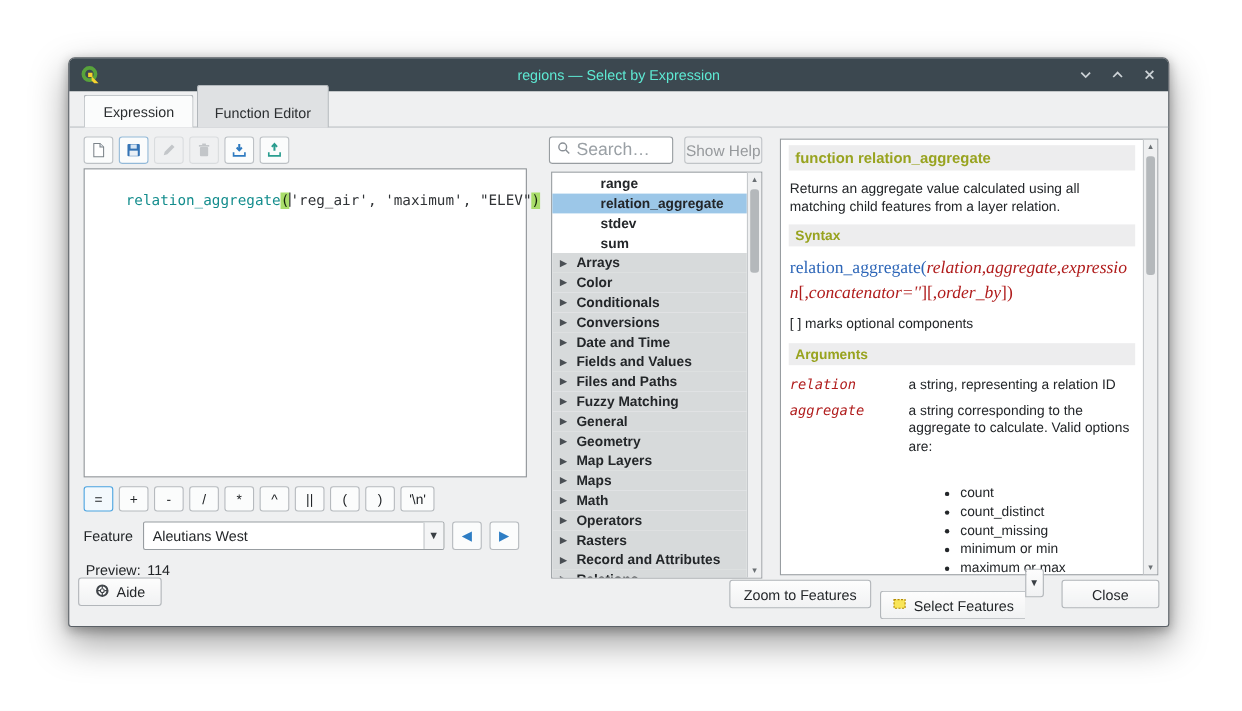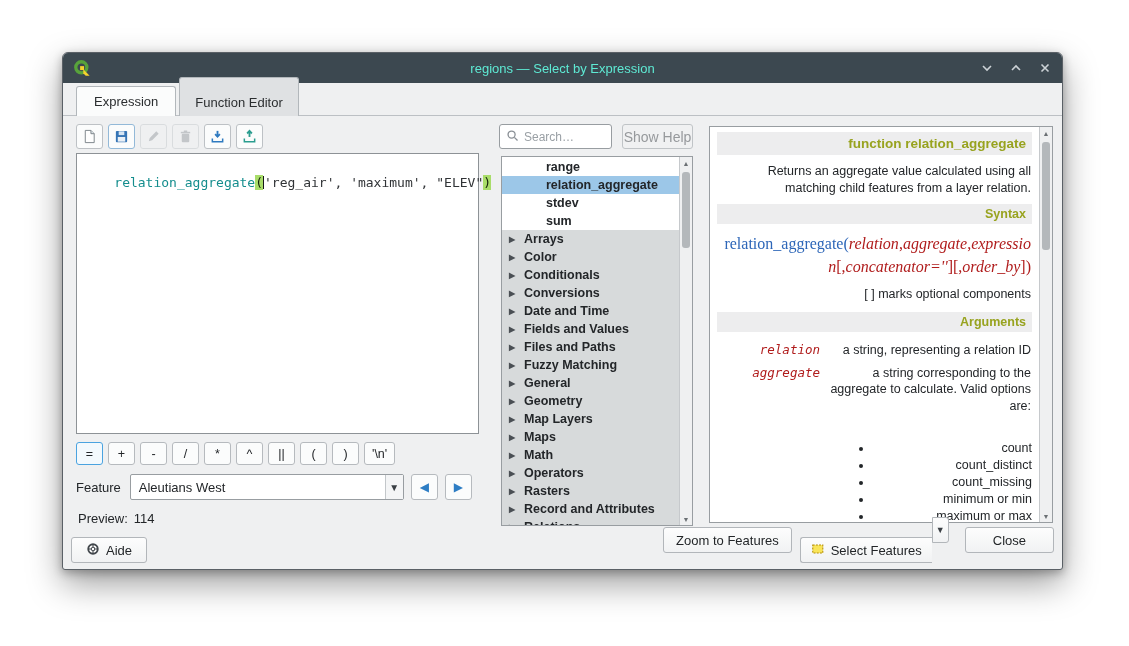--- a/index.html
+++ b/index.html
@@ -61,21 +61,21 @@
   .nav-btn{width:27px;height:26px;margin-left:7px;border:1px solid #b6babe;border-radius:3px;
     background:#fbfcfc;color:#2d7dc4;font-size:12px;display:flex;align-items:center;justify-content:center;padding:0;}
 
   .preview{position:absolute;left:15px;top:458px;font-size:13px;}
   .preview .val{margin-left:6px;text-align:right;}
 
   
   .search-box{position:absolute;left:436px;top:71px;width:113px;height:25px;
     border:1px solid #989da1;border-radius:3px;background:#fff;display:flex;
     align-items:center;padding:0 6px;gap:5px;}
-  .search-box input{border:none;outline:none;width:100%;font-size:12px;background:transparent;color:#232629;}
+  .search-box input{border:none;outline:none;width:100%;font-size:16px;background:transparent;color:#232629;}
   .search-box input::placeholder{color:#9aa0a5;}
   .show-help{position:absolute;left:559px;top:71px;width:71px;height:25px;
     border:1px solid #c0c4c7;border-radius:3px;background:#f0f1f2;color:#96999c;font-size:14px;}
 
   .fn-list{position:absolute;left:438px;top:103px;width:192px;height:370px;
     background:#fff;border:1px solid #989da1;}
   .fl-items{position:absolute;left:0;top:1px;right:13px;bottom:0;overflow:hidden;}
   .fl-item{height:18px;display:flex;align-items:center;font-size:12.5px;padding-left:44px;position:relative;font-weight:bold;}
   .fl-item.group{background:#d7dadb;padding-left:22px;}
   .fl-item .tri{position:absolute;left:7px;top:50%;transform:translateY(-50%);
@@ -87,42 +87,42 @@
   .vscroll .arr{position:absolute;left:0;right:0;height:12px;display:flex;
     align-items:center;justify-content:center;font-size:7px;color:#6b7074;}
   .vscroll .arr.up{top:0;}
   .vscroll .arr.down{bottom:0;}
   .vscroll .thumb{position:absolute;left:2px;right:2px;border-radius:3px;background:#b4b8bb;}
   .fn-list .thumb{top:15px;height:76px;}
   .help-panel .thumb{top:15px;height:108px;}
 
   
   .help-panel{position:absolute;left:646px;top:73px;width:344px;height:397px;
-    background:#fff;border:1px solid #989da1;text-align:right;}
+    background:#fff;border:1px solid #989da1;}
   .help-inner{position:absolute;left:0;top:0;right:13px;bottom:0;overflow:hidden;padding:5px 7px 0;}
   .help-title{background:#ededee;color:#98a31f;font-weight:bold;font-size:13.5px;padding:4px 6px;}
   .help-desc{font-size:12.5px;padding:8px 1px 7px;line-height:1.35;}
   .help-sec{background:#ededee;color:#98a31f;font-weight:bold;font-size:12.5px;padding:3px 6px;}
   .syntax-code{font-family:Liberation Serif, serif;font-size:16px;line-height:1.45;
     padding:8px 1px 2px;word-break:break-all;}
   .sy-fn{color:#2d66b8;}
   .sy-arg{color:#b01c1c;font-style:italic;}
   .sy-pun{color:#b01c1c;}
   .optional-note{font-size:12.5px;padding:7px 1px 11px;}
   .args{display:grid;grid-template-columns:102px 1fr;column-gap:6px;row-gap:6px;
     padding:10px 1px 0;font-size:12.5px;}
   .arg-name{font-family:"DejaVu Sans Mono",monospace;font-style:italic;color:#b01c1c;font-size:12.5px;}
   .arg-desc{line-height:1.32;}
   .opts{margin:26px 0 0 142px;padding-left:14px;font-size:12.5px;line-height:1.35;}
 
   
   .btn{height:26px;border:1px solid #b2b6ba;border-radius:3px;
     background:linear-gradient(#fdfdfd,#f1f2f3);font-size:13px;color:#232629;
     display:inline-flex;align-items:center;justify-content:center;gap:6px;}
-  .aide-btn{position:absolute;left:8px;bottom:6px;padding:0 14px;}
+  .aide-btn{position:absolute;left:8px;bottom:18px;padding:0 14px;}
   .footer-right{position:absolute;right:8px;bottom:6px;display:flex;align-items:center;}
   .zoom-btn{padding:0 12px;margin-right:8px;}
   .split{display:flex;margin-right:16px;}
   .select-btn{padding:0 10px;border-radius:3px 0 0 3px;border-right:none;margin-top:20px;}
   .select-arrow{width:17px;border-radius:0 3px 3px 0;font-size:9px;color:#3a3f44;padding:0;}
   .close-btn{padding:0 27px;}
 </style>
 </head>
 <body>
 

